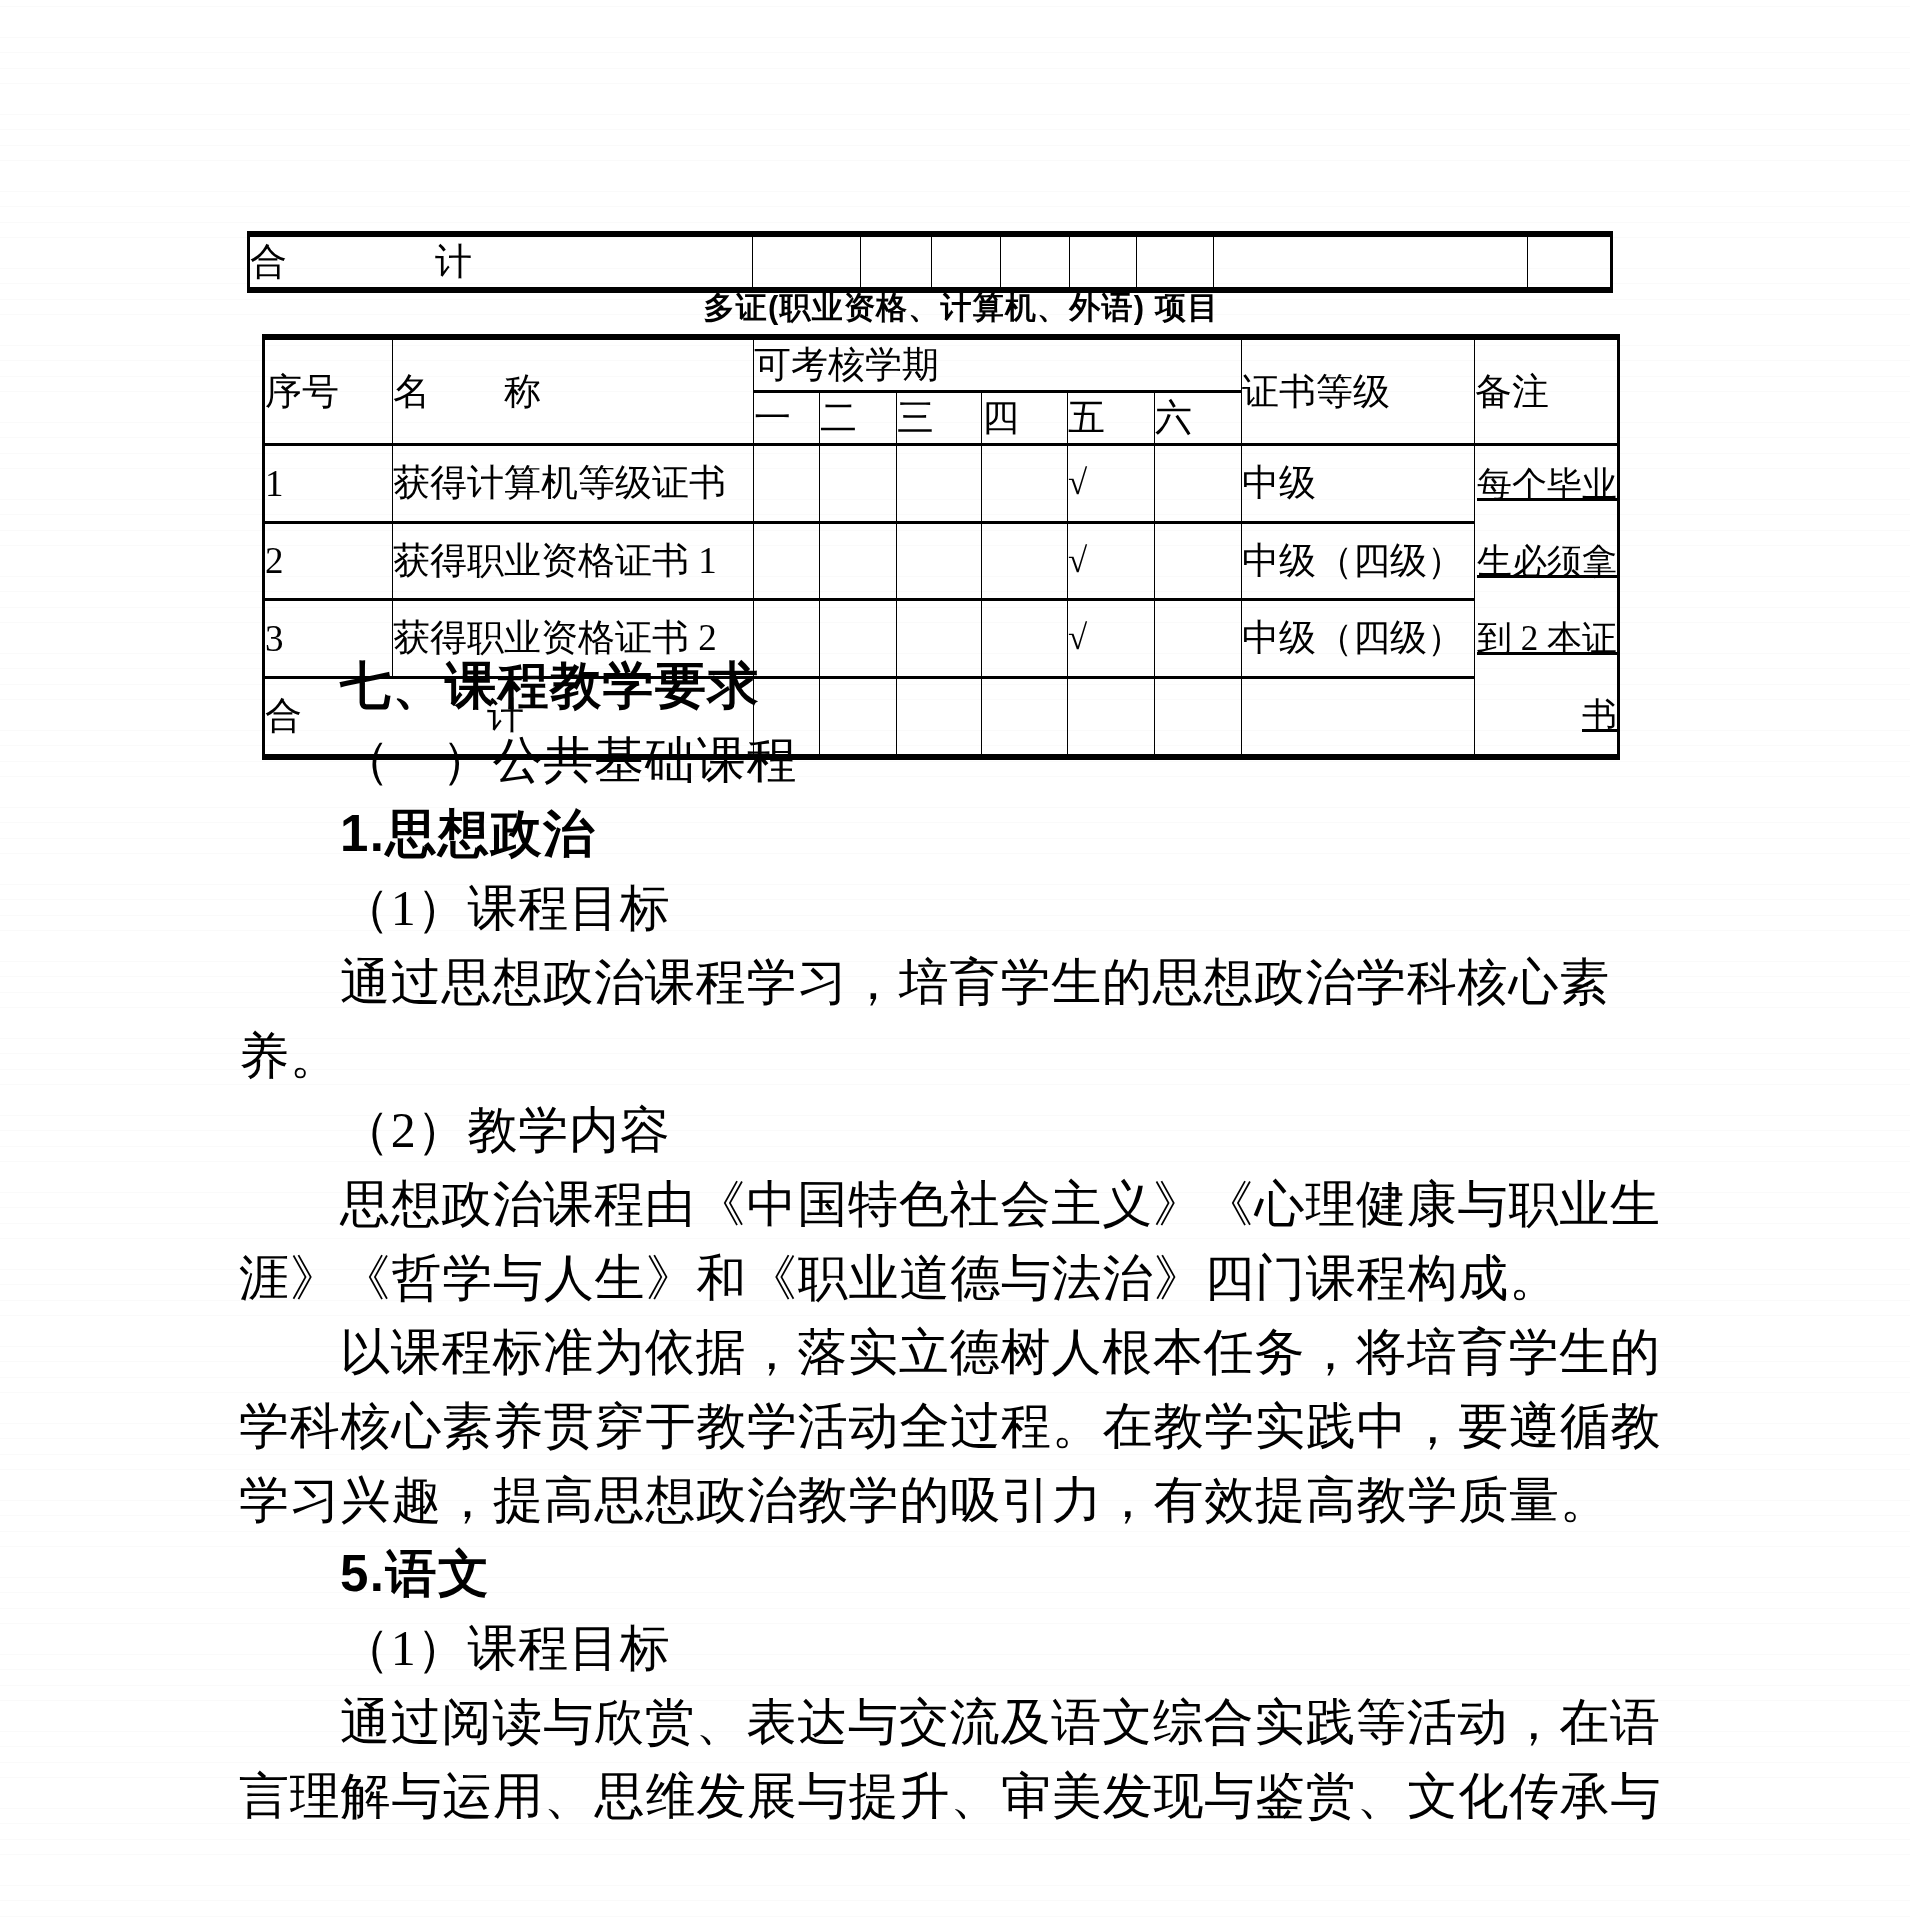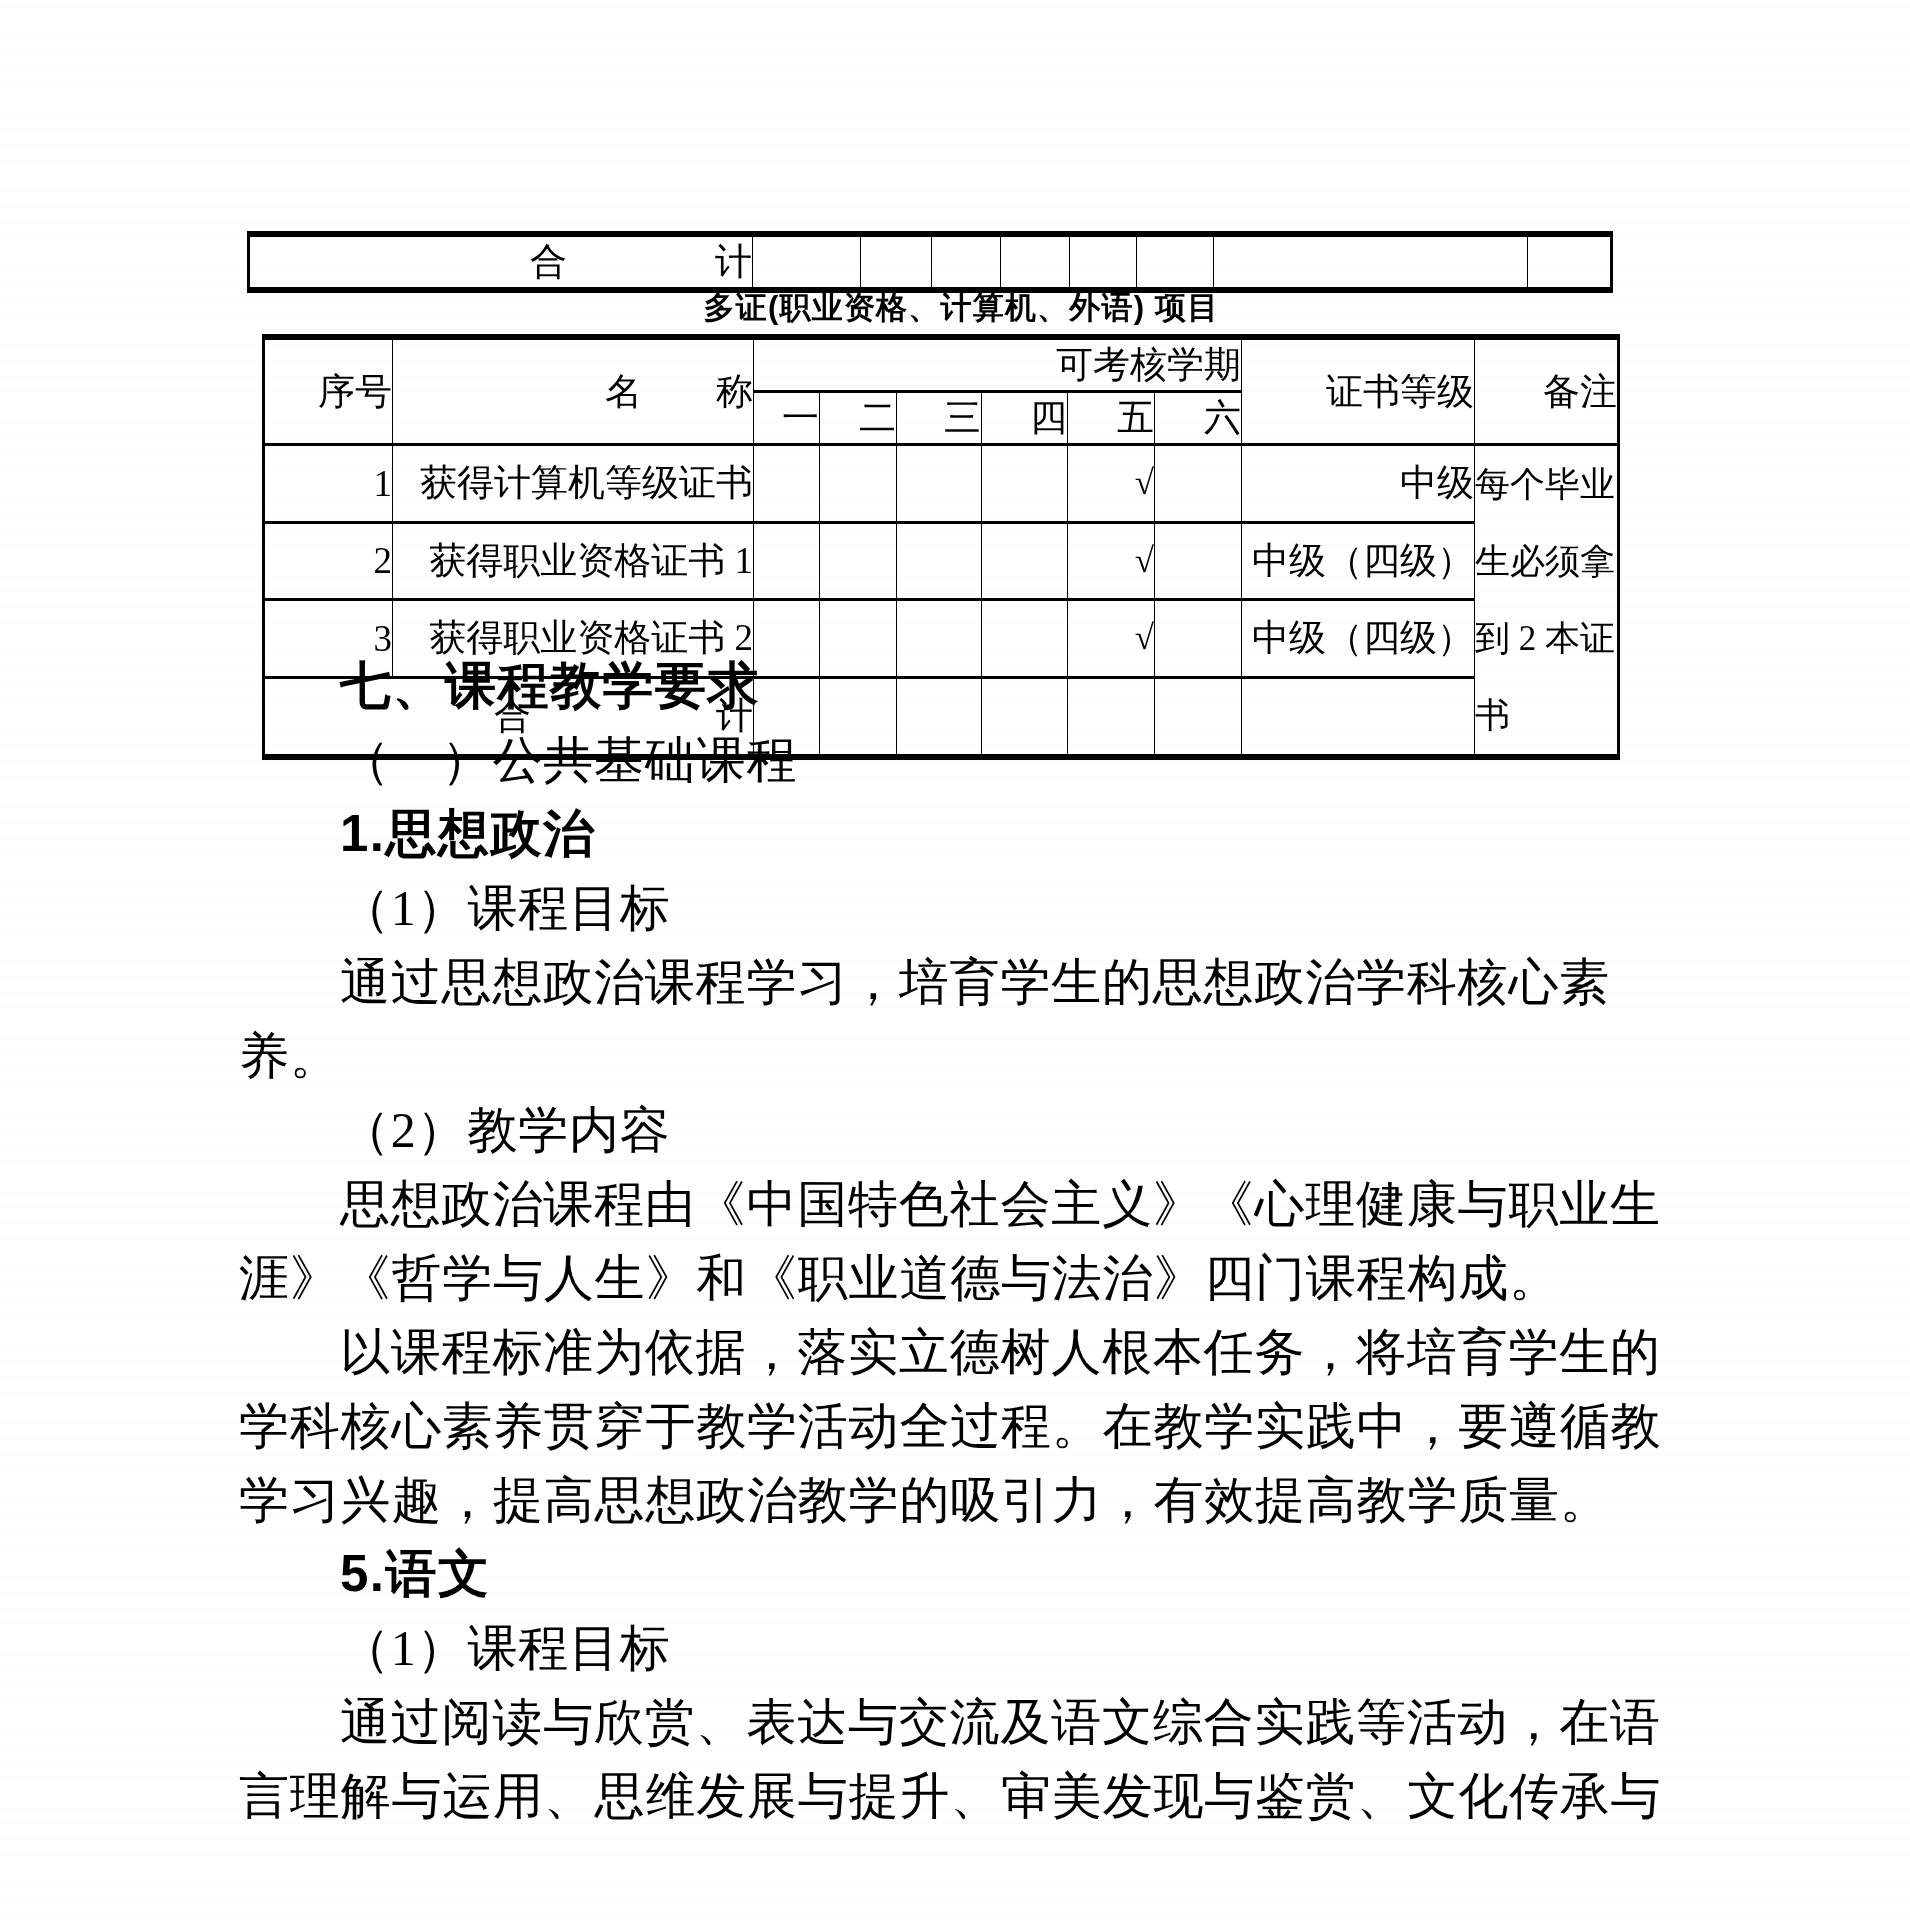--- a/index.html
+++ b/index.html
@@ -7,41 +7,41 @@
     position:relative;
     width:1911px;height:2702px;
     background:#ffffff;
     background-image:repeating-linear-gradient(0deg, rgba(0,0,0,0.018) 0 0.8px, transparent 0.8px 15.4px);
     overflow:hidden;
     color:#000;
     font-family:"Liberation Serif", serif;
   }
   
   table{border-collapse:collapse;table-layout:fixed;}
-  td{padding:0;text-align:right;vertical-align:middle;overflow:hidden;}
+  td{padding:0;text-align:left;vertical-align:middle;overflow:hidden;}
 
   .toptable{position:absolute;left:247px;top:231px;width:1364px;height:56px;
             border-top:6.2px solid #000;border-bottom:6.2px solid #000;
             border-left:3.1px solid #000;border-right:3.1px solid #000;}
   .toptable td{border:1.5px solid #000;font-size:37px;height:44px;}
 
   .tabletitle{
     position:absolute;left:0;top:287px;width:1911px;height:42px;
     text-align:center;font-family:"Liberation Sans",sans-serif;
     font-weight:bold;font-size:31px;line-height:42px;letter-spacing:1.2px;padding-left:6px;
   }
 
   .certtable{position:absolute;left:262px;top:334px;width:1356px;
              border-top:6.2px solid #000;border-bottom:6.2px solid #000;
              border-left:3.1px solid #000;border-right:3.1px solid #000;border-radius:16px;}
   .certtable td{border-left:1.5px solid #000;border-right:1.5px solid #000;
                 border-top:3.9px solid #000;border-bottom:3.9px solid #000;
                 font-size:37px;}
   .certtable .remarkcell{vertical-align:top;font-size:35px;line-height:77px;
-                         text-align:left;letter-spacing:0;}
+                         text-align:right;letter-spacing:0;text-decoration:underline;}
   .certtable .check{font-size:35px;}
 
   
   .content{position:absolute;left:239px;top:649px;width:1448px;}
   .ln{height:74px;line-height:74px;font-size:50px;letter-spacing:0.8px;white-space:pre;}
   .ind{padding-left:101px;}
   .hb{font-family:"Liberation Sans",sans-serif;font-weight:bold;font-size:51px;letter-spacing:1.5px;}
 </style>
 </head>
 <body>

